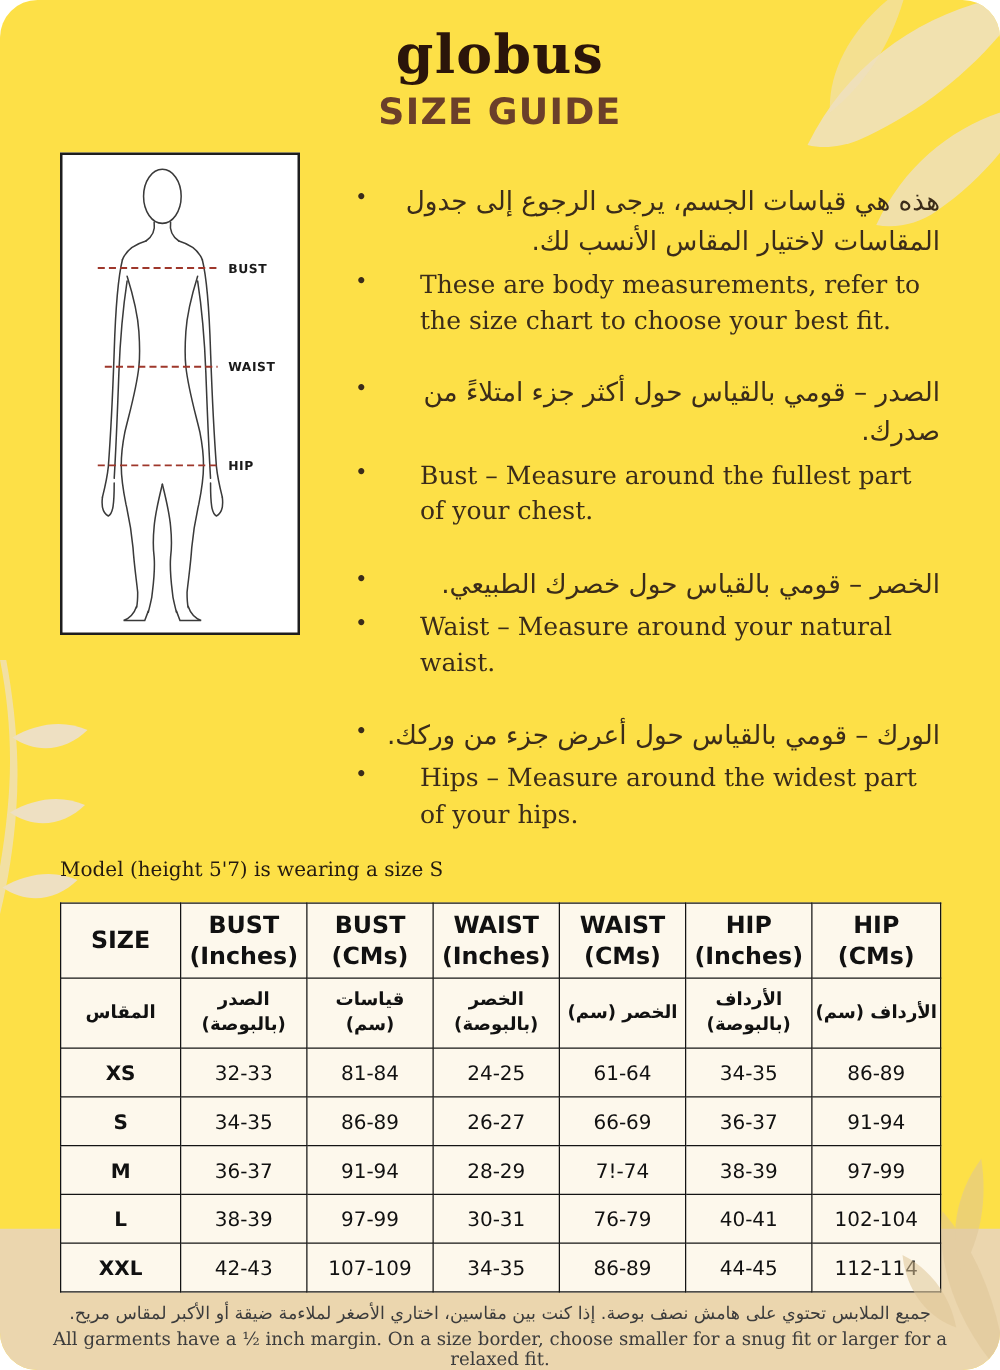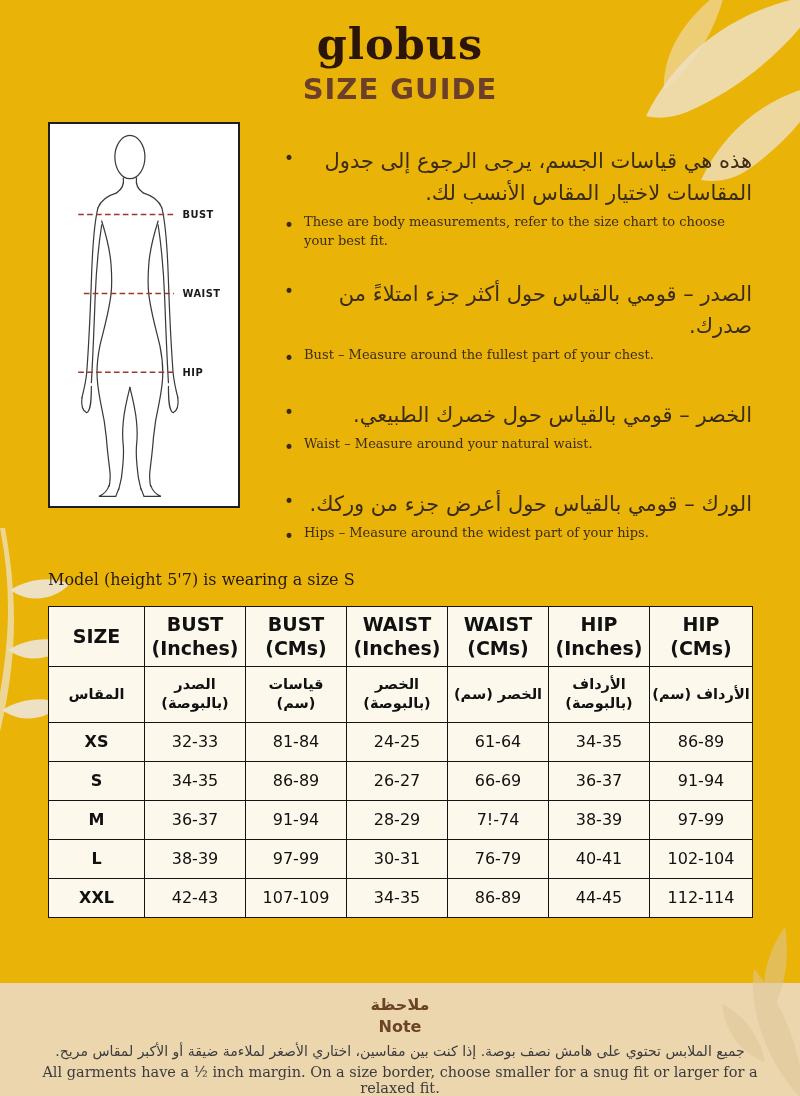--- a/index.html
+++ b/index.html
@@ -1,41 +1,41 @@
 <!DOCTYPE html>
 <html><head>
 <meta charset="utf-8">
 <style>
   * { margin:0; padding:0; box-sizing:border-box; }
   html,body { width:800px; }
   body { font-family:"DejaVu Sans", sans-serif; }
   .page {
     position:relative; width:800px; height:1096px;
-    background:#eab308; overflow:hidden;
+    background:#fde047; overflow:hidden;border-radius:30px;
   }
   .decor { position:absolute; z-index:0; pointer-events:none; }
   .decor-tr { top:-12px; right:-24px; width:250px; height:250px; }
   .decor-lm { top:528px; left:-18px; width:100px; height:255px; }
   .decor-br { bottom:-8px; right:-14px; width:150px; height:195px; z-index:3; opacity:.55; }
 
   .header { position:relative; z-index:2; text-align:center; padding-top:22px; }
   .brand { font-family:"DejaVu Serif", serif; font-size:43px; font-weight:600; color:#2b150a; line-height:1.05; letter-spacing:1px; }
   .guide-title { font-size:29px; font-weight:700; color:#6b3f2a; letter-spacing:1px; margin-top:5px; }
 
   .content { position:relative; z-index:2; display:flex; gap:44px; padding:0 48px; margin-top:16px; }
   .figure-box { flex:0 0 auto; width:192px; height:386px; background:#ffffff; border:2px solid #1e1e1e; }
   .figure-box svg { width:100%; height:100%; display:block; }
 
   .bullets { flex:1 1 auto; padding-top:24px; min-width:0; }
   .group { margin-bottom:29px; }
   .group:last-child { margin-bottom:0; }
   .b-line { display:flex; gap:10px; align-items:flex-start; margin-bottom:4px; }
   .marker { color:#3b2c1a; font-size:17px; line-height:1.45; flex:0 0 auto; }
   .b-ar { direction:rtl; text-align:right; font-size:21px; color:#3b2c1a; line-height:1.5; flex:1 1 auto; }
-  .b-en { font-family:"DejaVu Serif", serif; font-size:13px; color:#3b2c1a; line-height:1.42; flex:1 1 auto; }
+  .b-en { font-family:"DejaVu Serif", serif; font-size:20px; color:#3b2c1a; line-height:1.42; flex:1 1 auto;margin-left:32px; }
 
   .model-note { position:relative; z-index:2; padding:15px 48px 0; }
   .mn-ar { direction:rtl; text-align:left; font-size:16.5px; color:#241a10; line-height:1.45; }
   .mn-en { font-family:"DejaVu Serif", serif; font-size:16px; font-weight:500; color:#241a10; margin-top:2px; }
 
   table.size-table {
     position:relative; z-index:2; margin:17px 48px 0; width:704px;
     border-collapse:collapse; background:#fdf8ec; table-layout:fixed;
   }
   .size-table th, .size-table td {

